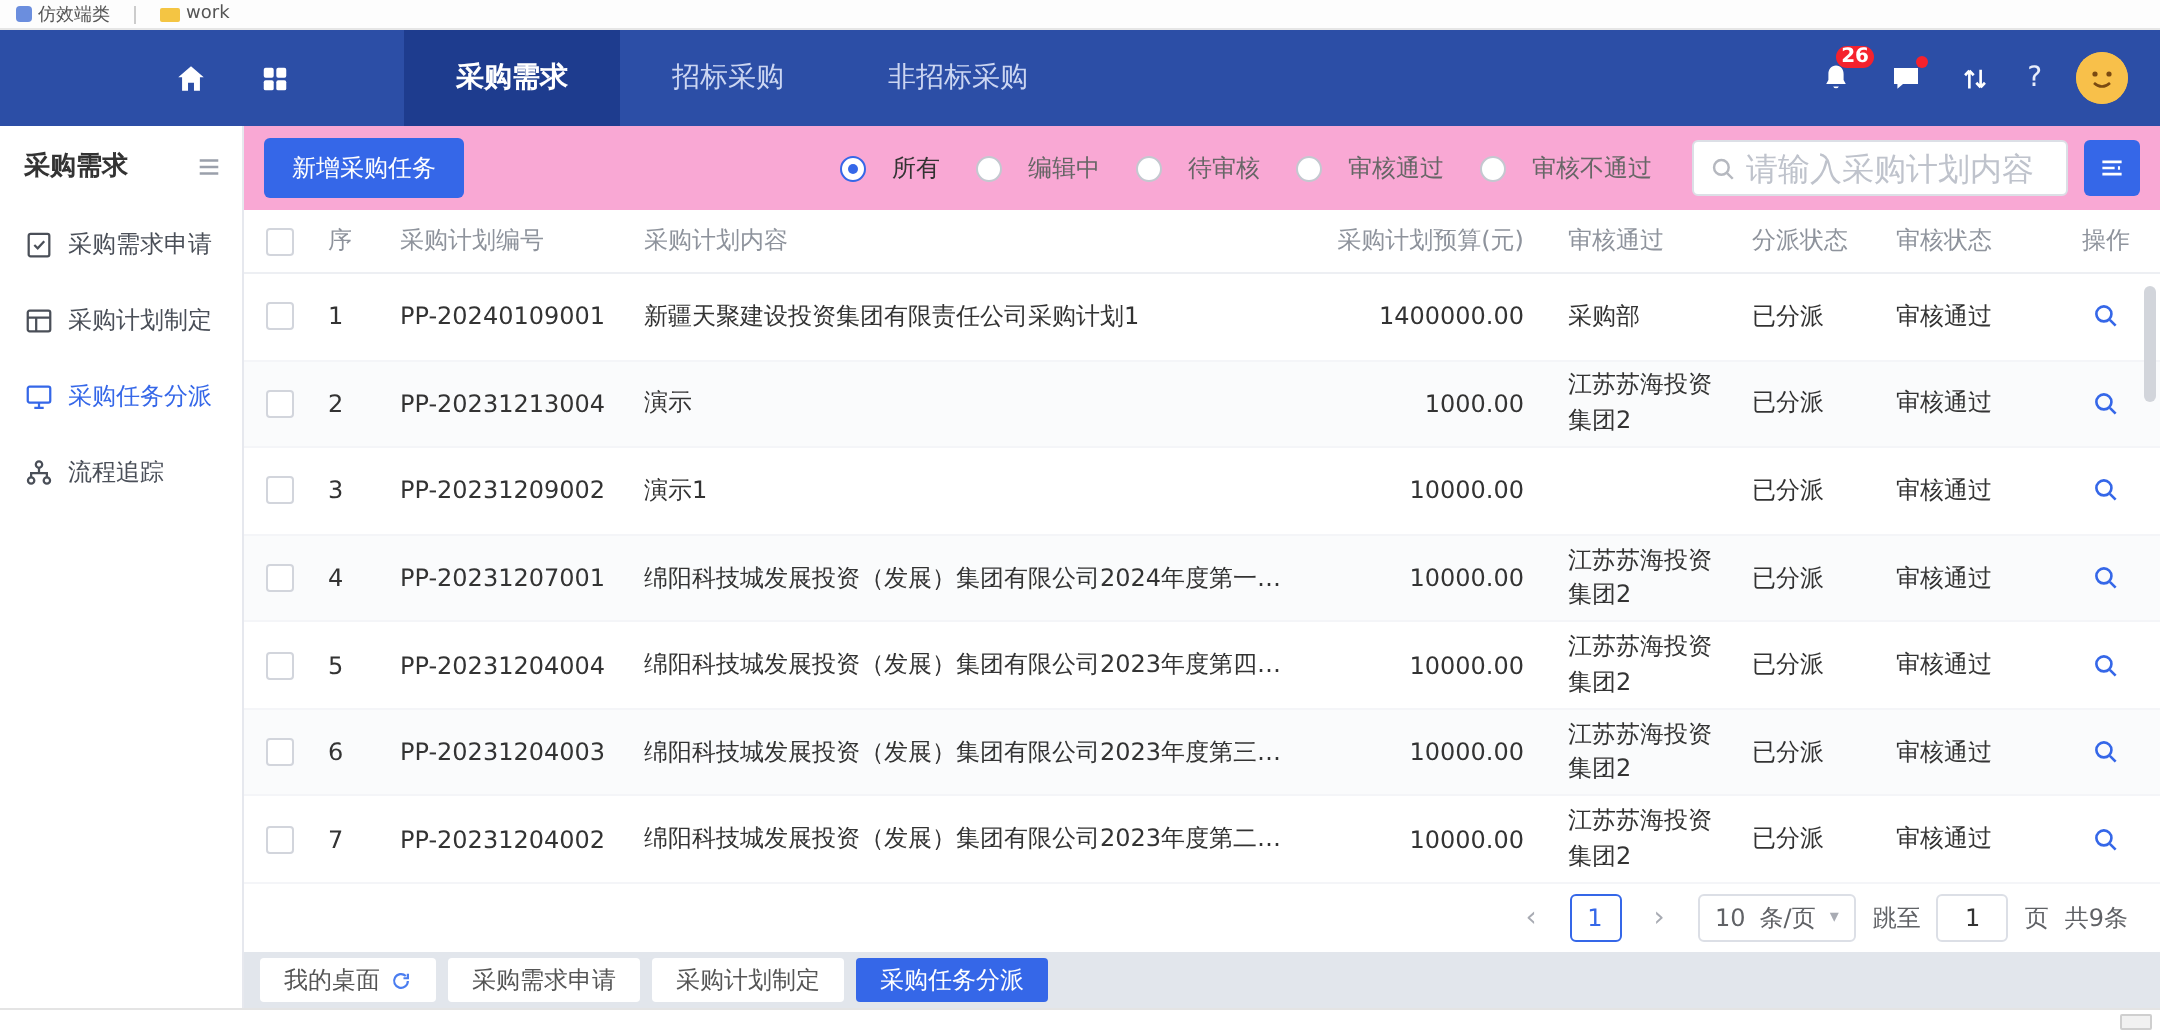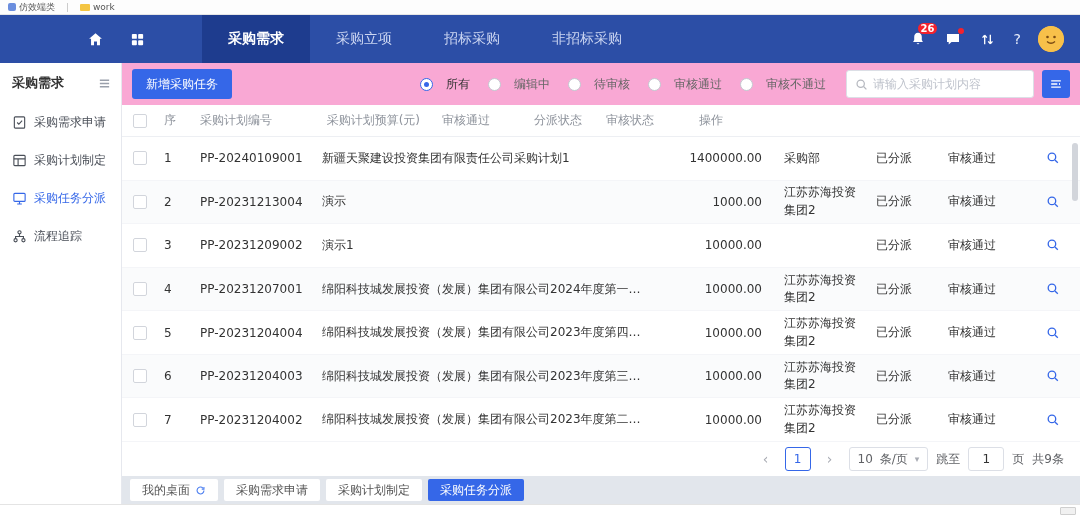--- a/index.html
+++ b/index.html
@@ -41,21 +41,21 @@
   .main{flex:1;background:#f9a8d4;display:flex;flex-direction:column;min-width:0}
   .toolbar{height:42px;flex-shrink:0;display:flex;align-items:center;padding:0 10px;gap:8px}
   .btn-primary{background:#3567e8;color:#fff;border:none;border-radius:3px;height:30px;padding:0 14px;font-size:12px;cursor:pointer;font-family:inherit}
   .filters{margin-left:auto;display:flex;gap:18px;align-items:center}
   .filter{display:flex;align-items:center;gap:13px;color:#666;cursor:pointer;white-space:nowrap}
   .filter.sel{color:#333}
   .radio{width:13px;height:13px;border:1px solid #c4c8d0;border-radius:50%;background:#fff;position:relative;flex-shrink:0}
   .filter.sel .radio{border-color:#3567e8}
   .filter.sel .radio::after{content:"";position:absolute;inset:3px;background:#3567e8;border-radius:50%}
   .searchbox{width:188px;height:28px;background:#fff;border:1px solid #dcdfe6;border-radius:3px;display:flex;align-items:center;gap:5px;padding:0 8px;margin-left:12px}
-  .searchbox input{border:none;outline:none;flex:1;min-width:0;font-size:12px;font-family:inherit;color:#333}
+  .searchbox input{border:none;outline:none;flex:1;min-width:0;font-size:16px;font-family:inherit;color:#333}
   .searchbox input::placeholder{color:#bfc3cc}
   .icon-btn{width:28px;height:28px;background:#3567e8;border:none;border-radius:3px;display:flex;align-items:center;justify-content:center;cursor:pointer}
 
   
   .panel{flex:1;background:#fff;position:relative;display:flex;flex-direction:column;min-height:0}
   .thead,.trow{display:flex;align-items:center}
   .thead{height:32px;flex-shrink:0;color:#8e939c;border-bottom:1px solid #edeff3}
   .tbody{flex:1;display:flex;flex-direction:column;overflow:hidden}
   .trow{flex:1;min-height:0;border-bottom:1px solid #f4f5f8}
   .trow.alt{background:#fafbfc}
@@ -121,21 +121,20 @@
             <rect x="2" y="2" width="5.3" height="5.3" rx="1"></rect>
             <rect x="8.7" y="2" width="5.3" height="5.3" rx="1"></rect>
             <rect x="2" y="8.7" width="5.3" height="5.3" rx="1"></rect>
             <rect x="8.7" y="8.7" width="5.3" height="5.3" rx="1"></rect>
           </svg>
       </span>
     </div>
 
     <nav class="hdr-nav">
       <div class="nav-item active">采购需求</div>
-      <div class="nav-item">采购立项</div>
       <div class="nav-item">招标采购</div>
       <div class="nav-item">非招标采购</div>
     </nav>
 
     <div class="hdr-right">
       <span class="hdr-ic">
         <svg width="16" height="16" viewBox="0 0 16 16">
             <path d="M8 1.8 C5.6 1.8 4.2 3.7 4.2 6.1 V9 L3.1 11 H12.9 L11.8 9 V6.1 C11.8 3.7 10.4 1.8 8 1.8 Z" fill="#fff"></path>
             <path d="M6.6 12.2 a1.5 1.5 0 0 0 2.8 0 Z" fill="#fff"></path>
           </svg>
@@ -257,20 +256,21 @@
         </button>
       </div>
 
       <section class="panel">
         <div class="thead">
           <span class="cell c-check">
               <span class="checkbox"></span>
             </span>
           <span class="cell c-no">序</span>
           <span class="cell c-code">采购计划编号</span>
+          <span class="cell c-content">采购计划内容</span>
           <span class="cell c-budget">采购计划预算(元)</span>
           <span class="cell c-unit">审核通过</span>
           <span class="cell c-dispatch">分派状态</span>
           <span class="cell c-audit">审核状态</span>
           <span class="cell c-op">操作</span>
         </div>
 
         <div class="tbody" id="tbody">
             <div class="trow">
     <span class="cell c-check">

